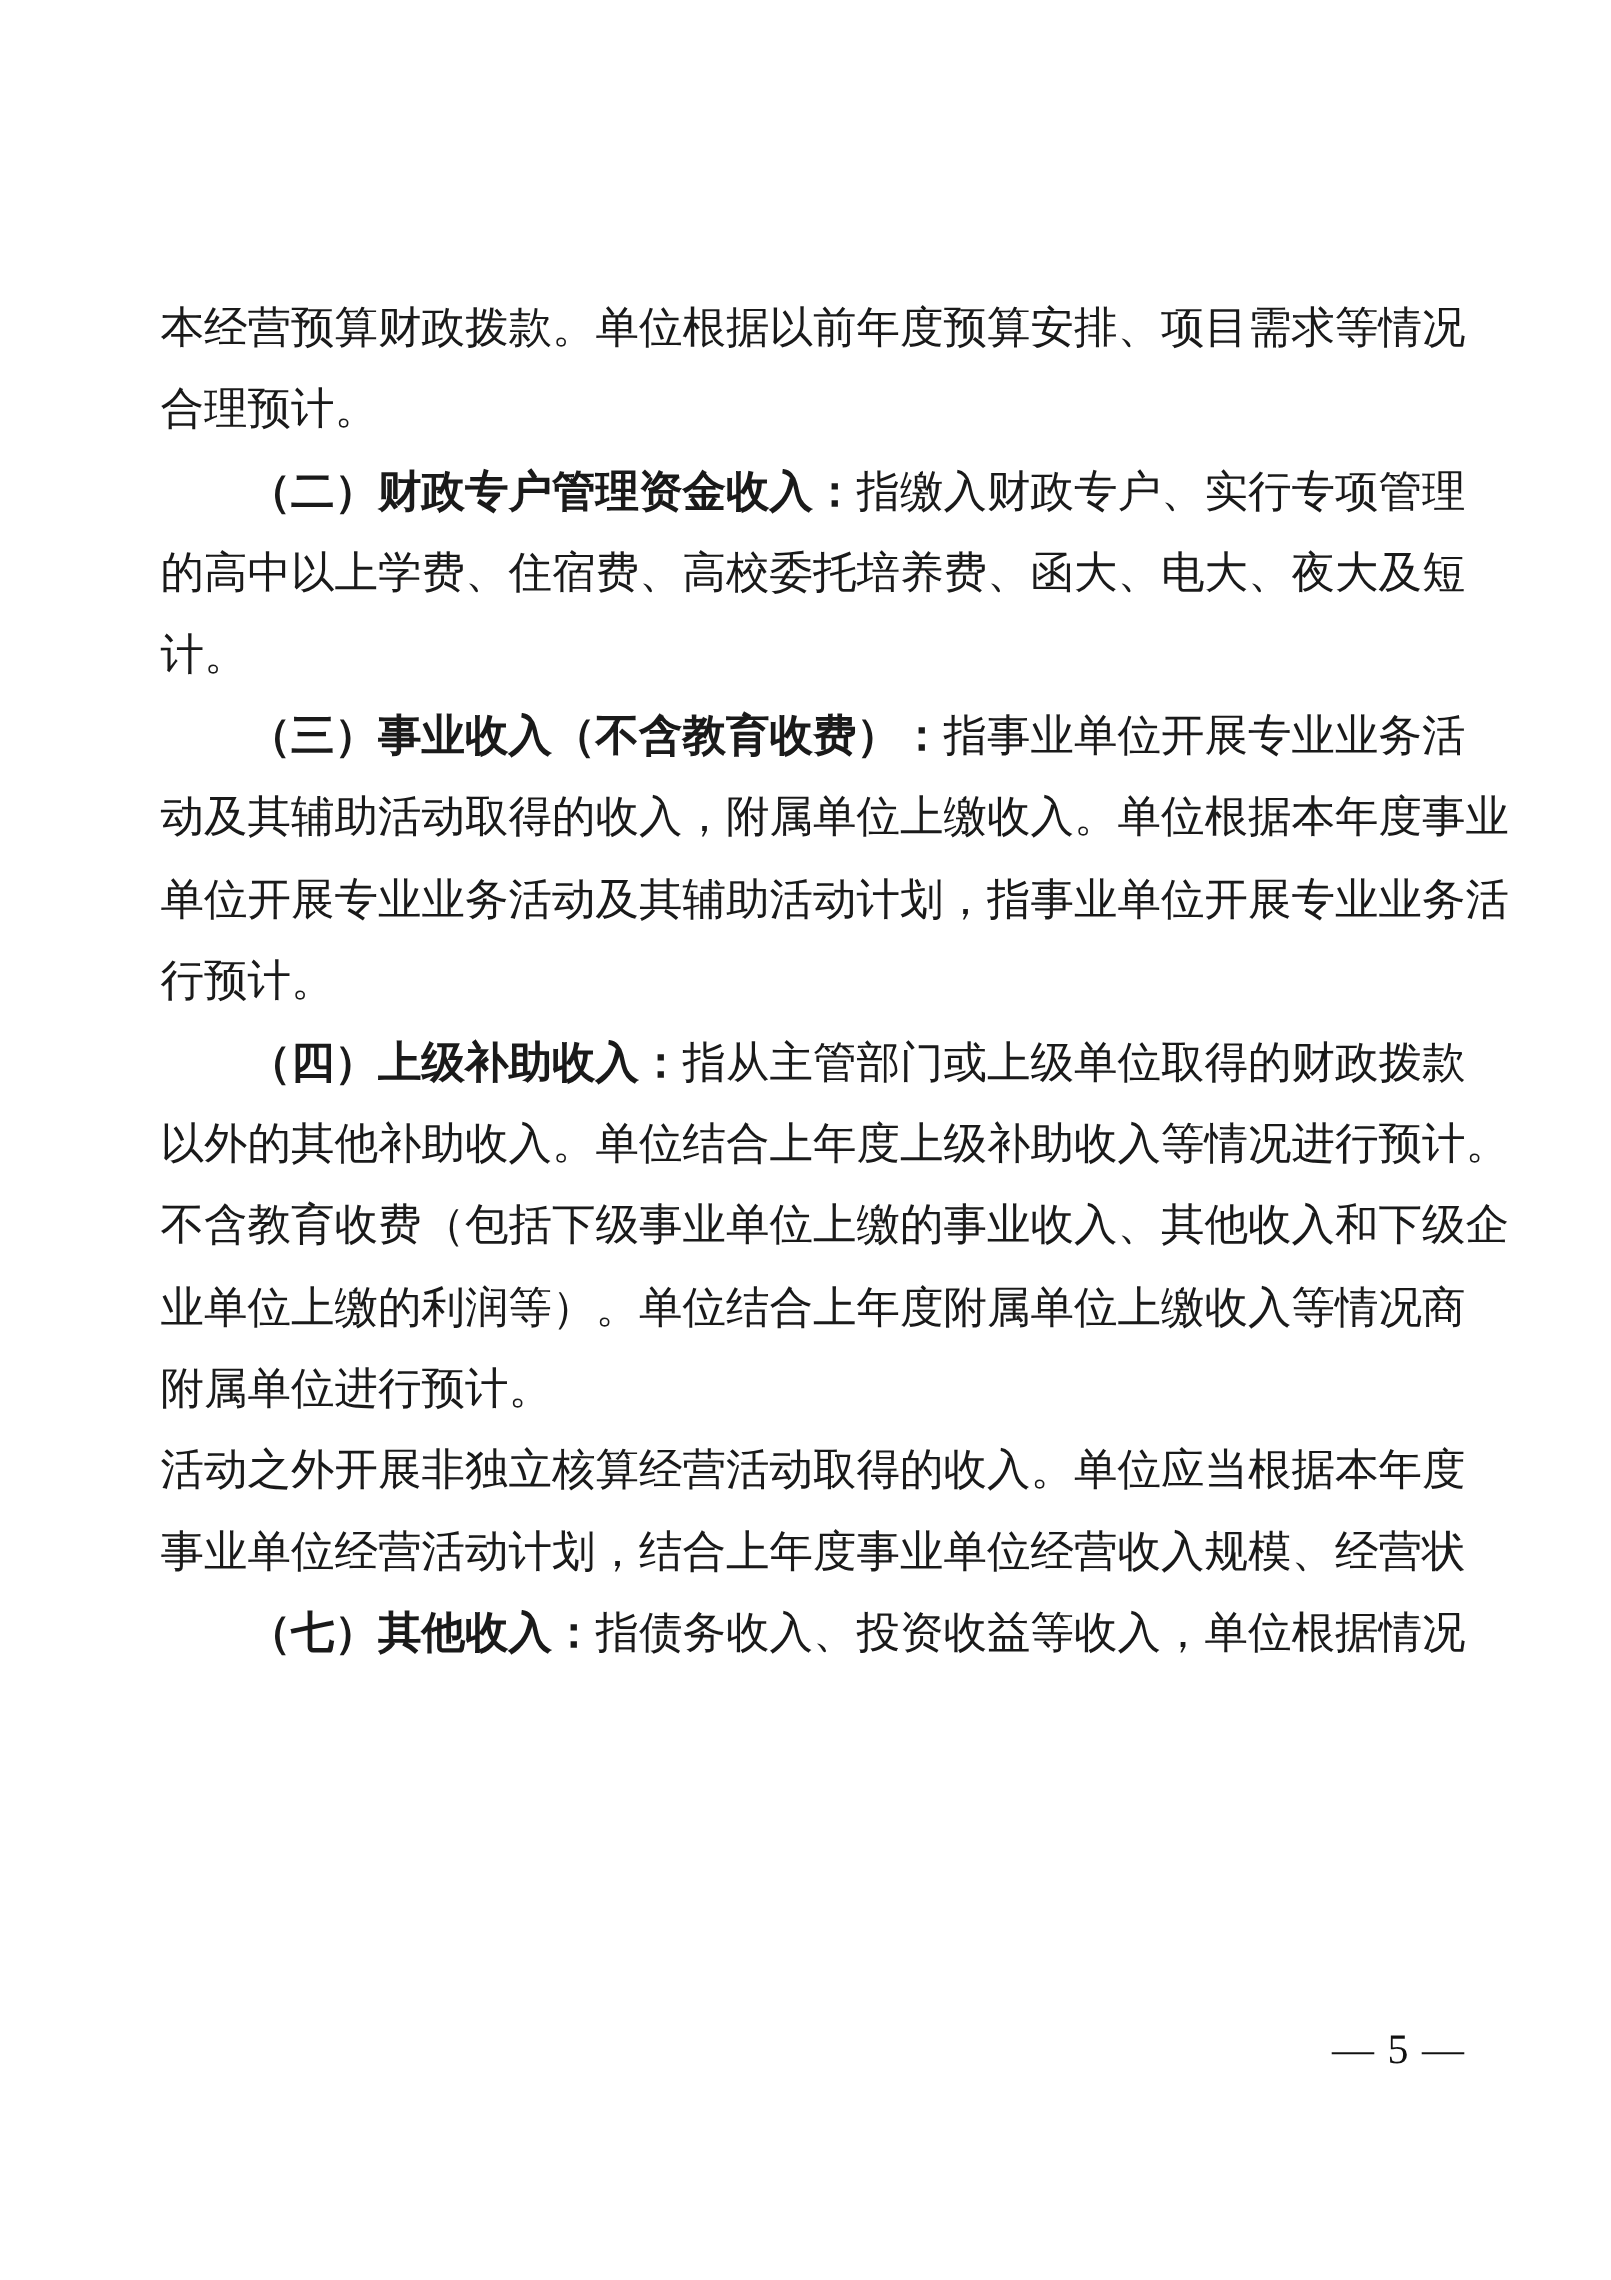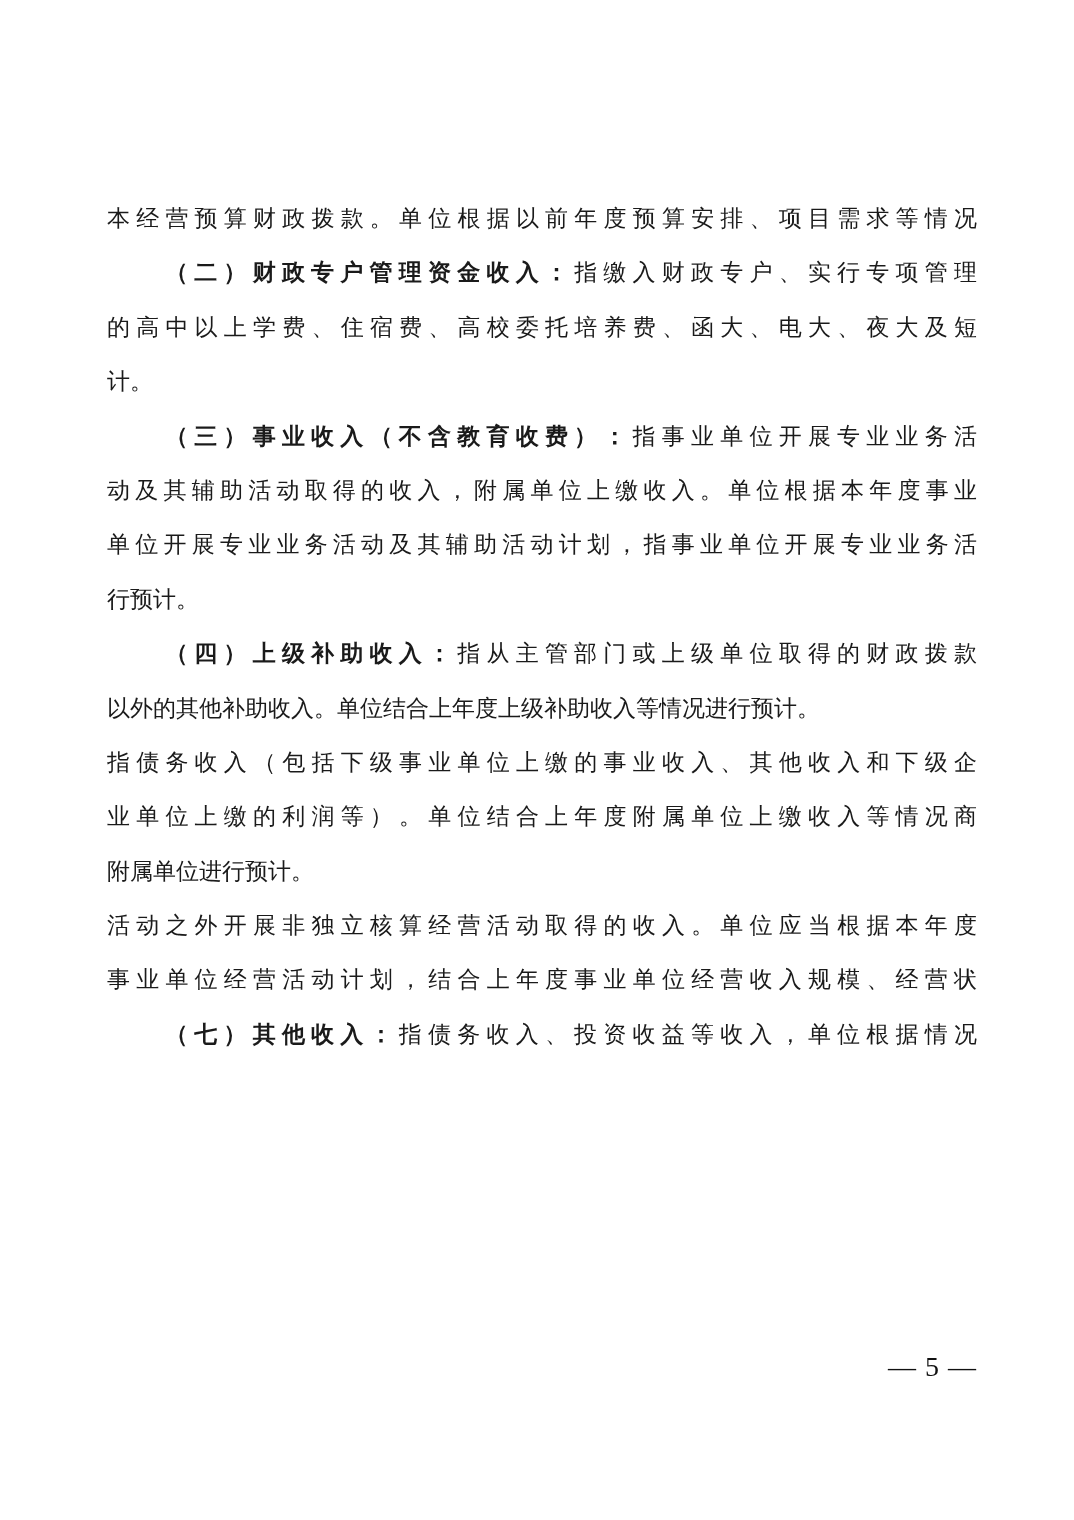--- a/index.html
+++ b/index.html
@@ -22,21 +22,21 @@
   }
   .textblock {
     position: absolute;
     left: 107px;
     top: 192px;
     width: 870px;
   }
   .line {
     height: 54.4px;
     line-height: 54.4px;
-    font-size: 23px;
+    font-size: 29px;
     white-space: nowrap;
     letter-spacing: 0;
   }
   .line.j {
     text-align: justify;
     text-align-last: justify;
   }
   .line.in {
     padding-left: 58px;
   }
@@ -55,30 +55,31 @@
     color: #111111;
     letter-spacing: 1px;
   }
 </style>
 </head>
 <body>
 
 <main class="page">
   <div class="textblock">
       <div class="line j"><span class="r">本经营预算财政拨款。单位根据以前年度预算安排、项目需求等情况</span></div>
+      <div class="line"><span class="r">合理预计。</span></div>
       <div class="line j in"><span class="b">（二）财政专户管理资金收入：</span><span class="r">指缴入财政专户、实行专项管理</span></div>
       <div class="line j"><span class="r">的高中以上学费、住宿费、高校委托培养费、函大、电大、夜大及短</span></div>
       <div class="line"><span class="r">计。</span></div>
       <div class="line j in"><span class="b">（三）事业收入（不含教育收费）：</span><span class="r">指事业单位开展专业业务活</span></div>
       <div class="line j"><span class="r">动及其辅助活动取得的收入，附属单位上缴收入。单位根据本年度事业</span></div>
       <div class="line j"><span class="r">单位开展专业业务活动及其辅助活动计划，指事业单位开展专业业务活</span></div>
       <div class="line"><span class="r">行预计。</span></div>
       <div class="line j in"><span class="b">（四）上级补助收入：</span><span class="r">指从主管部门或上级单位取得的财政拨款</span></div>
       <div class="line"><span class="r">以外的其他补助收入。单位结合上年度上级补助收入等情况进行预计。</span></div>
-      <div class="line j"><span class="r">指债务收入（包括下级事业单位上缴的事业收入、其他收入和下级企</span></div>
+      <div class="line j"><span class="r">不含教育收费（包括下级事业单位上缴的事业收入、其他收入和下级企</span></div>
       <div class="line j"><span class="r">业单位上缴的利润等）。单位结合上年度附属单位上缴收入等情况商</span></div>
       <div class="line"><span class="r">附属单位进行预计。</span></div>
       <div class="line j"><span class="r">活动之外开展非独立核算经营活动取得的收入。单位应当根据本年度</span></div>
       <div class="line j"><span class="r">事业单位经营活动计划，结合上年度事业单位经营收入规模、经营状</span></div>
       <div class="line j in"><span class="b">（七）其他收入：</span><span class="r">指债务收入、投资收益等收入，单位根据情况</span></div>
     </div>
   <div class="footer">— 5 —</div>
 </main>
 
 </body></html>

